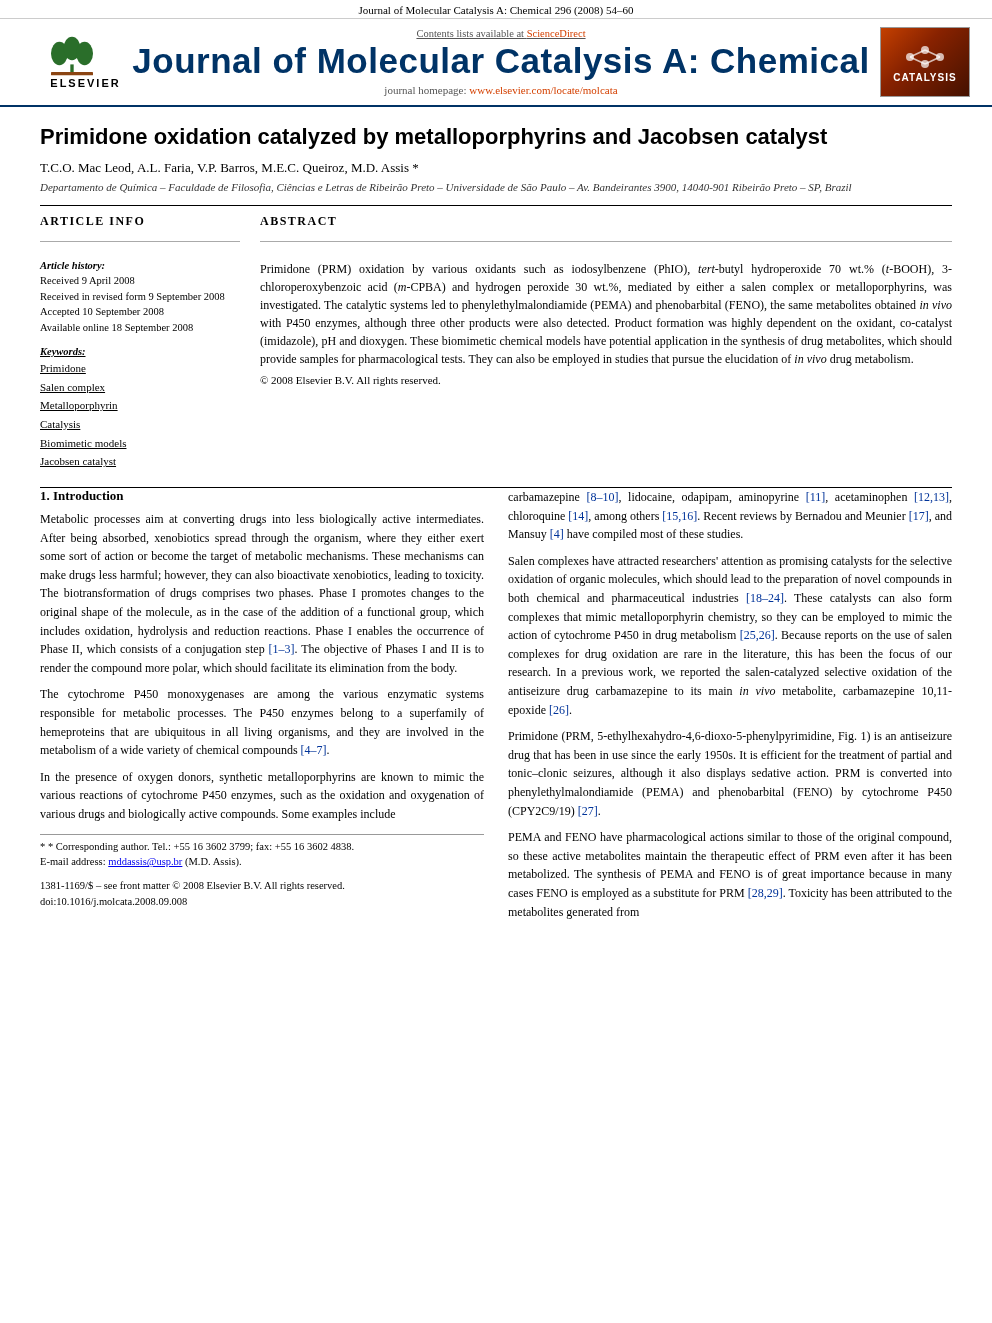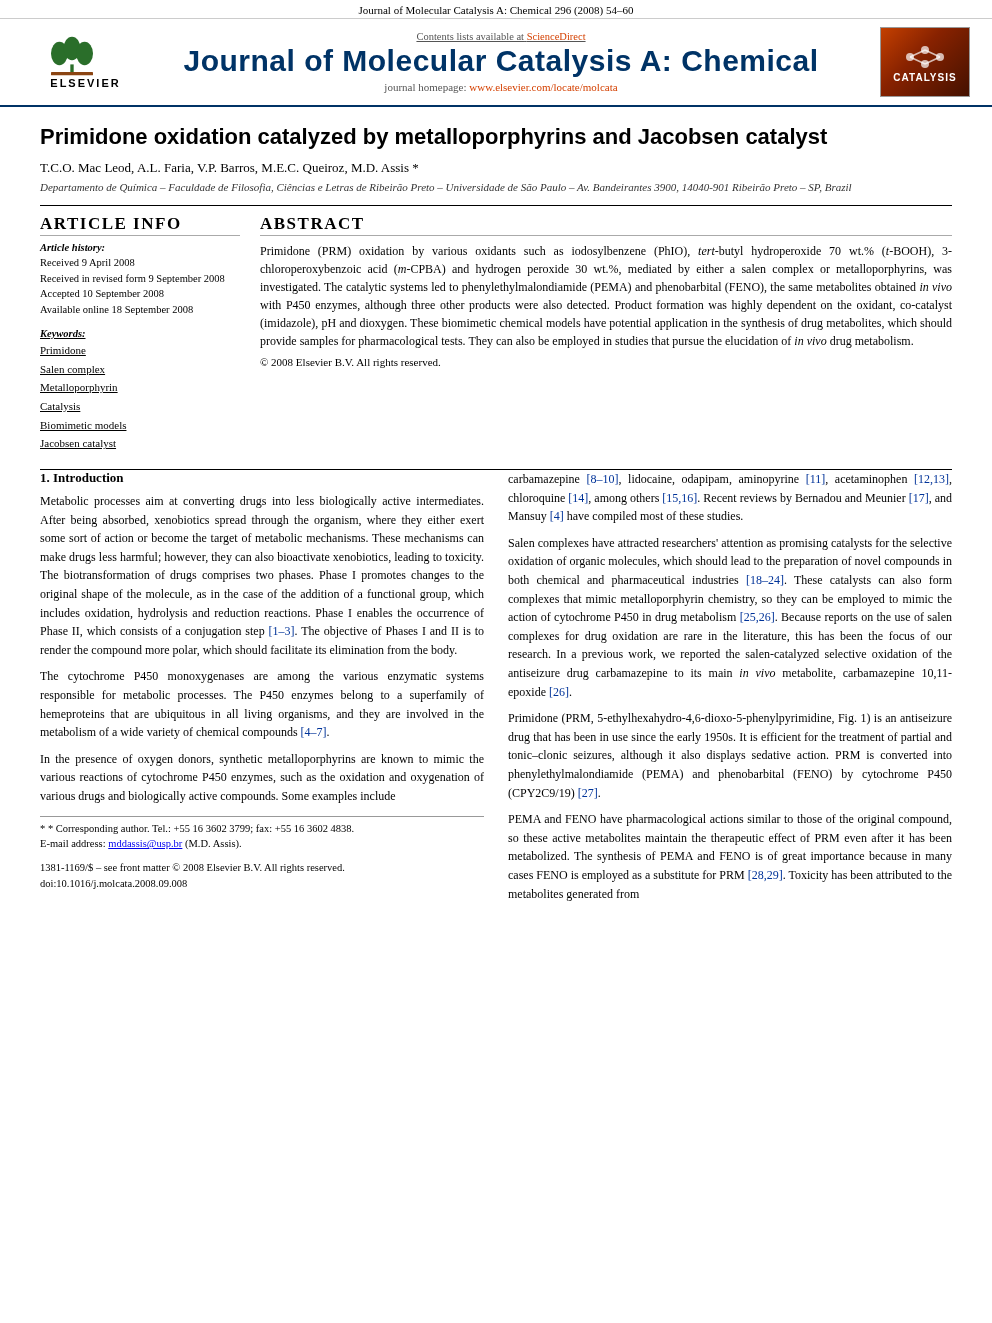--- a/index.html
+++ b/index.html
@@ -43,21 +43,21 @@
       font-size: 10.5px;
       color: #555;
       margin-bottom: 2px;
       text-decoration: underline;
     }
     .sciencedirect-bar a {
       color: #d44000;
       text-decoration: none;
     }
     .journal-title-main {
-      font-size: 30px;
+      font-size: 35px;
       font-weight: bold;
       color: #003366;
       font-family: Arial, sans-serif;
       letter-spacing: 0.5px;
     }
     .journal-homepage {
       font-size: 11px;
       color: #555;
       margin-top: 3px;
     }
@@ -139,28 +139,28 @@
     .col-left {
       width: 200px;
       flex-shrink: 0;
     }
     .col-right {
       flex: 1;
     }
 
     
     .section-label {
-      font-size: 17px;
+      font-size: 12px;
       font-weight: bold;
       letter-spacing: 1.5px;
       text-transform: uppercase;
       color: #000;
       border-bottom: 1px solid #aaa;
-      padding-bottom: 1px;
-      margin-bottom: 6px;
+      padding-bottom: 12px;
+      margin-bottom: 18px;
     }
     .info-subsection {
       margin-bottom: 8px;
     }
     .info-label {
       font-size: 10.5px;
       font-style: italic;
       font-weight: bold;
       color: #000;
       margin-bottom: 2px;

